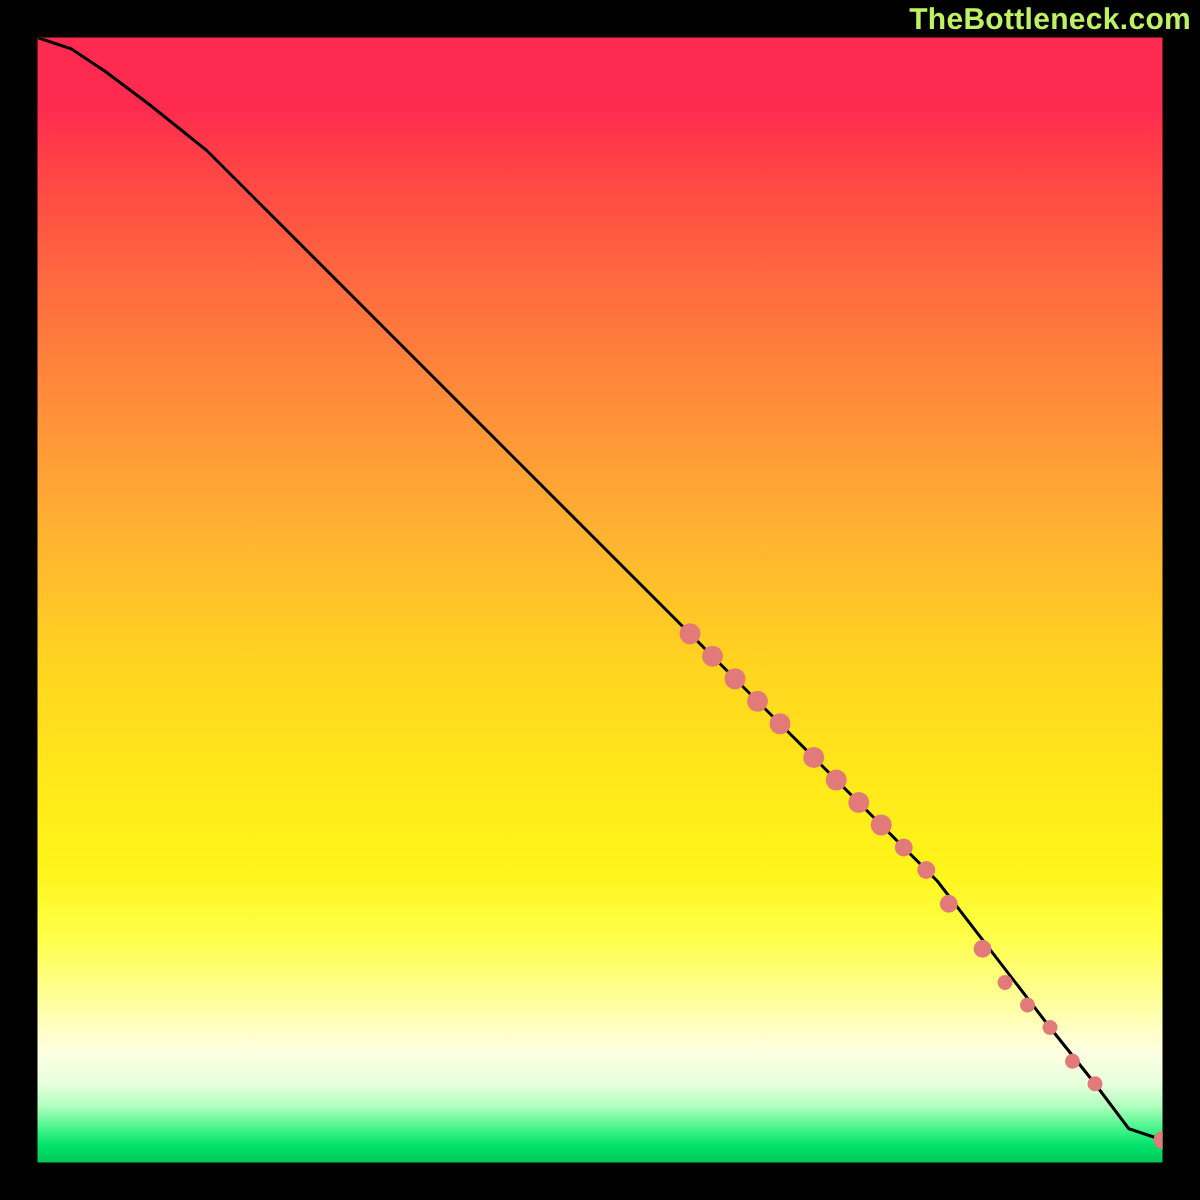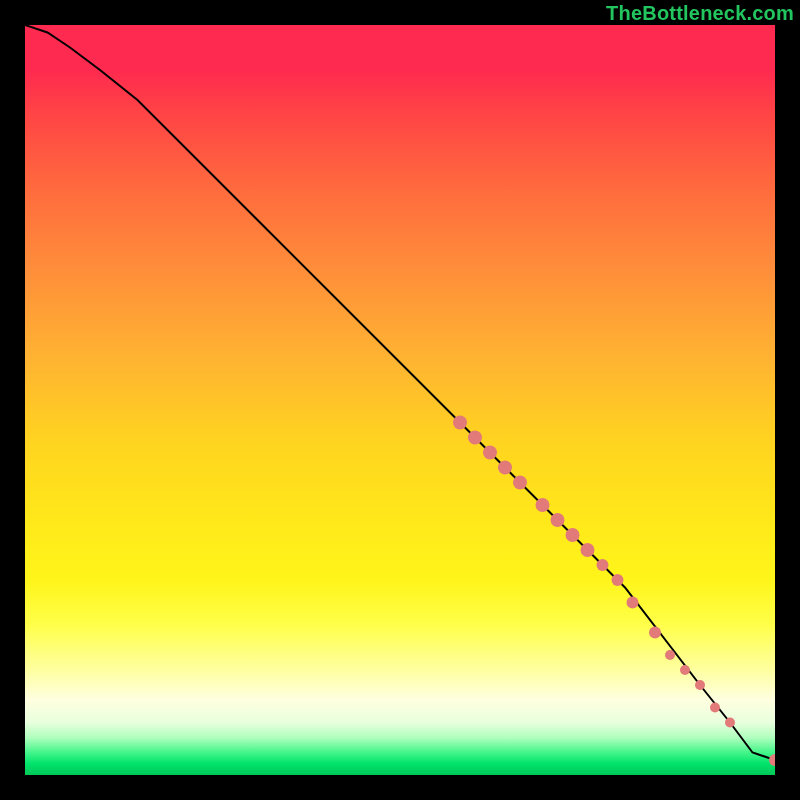--- a/index.html
+++ b/index.html
@@ -47,21 +47,21 @@
     position: absolute;
     left: 0; top: 0;
     width: 750px;
     height: 750px;
     display: block;
   }
   .watermark {
     position: absolute;
     top: 2px;
     right: 6px;
-    color: #22c55e;
+    color: #bef264;
     font-size: 20px;
     font-weight: 600;
     letter-spacing: 0.2px;
     user-select: none;
   }
 </style>
 </head>
 <body>
 
 <div class="stage">

